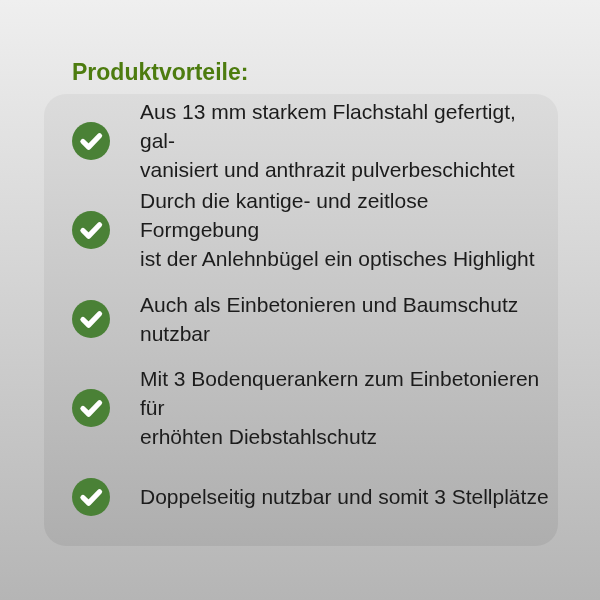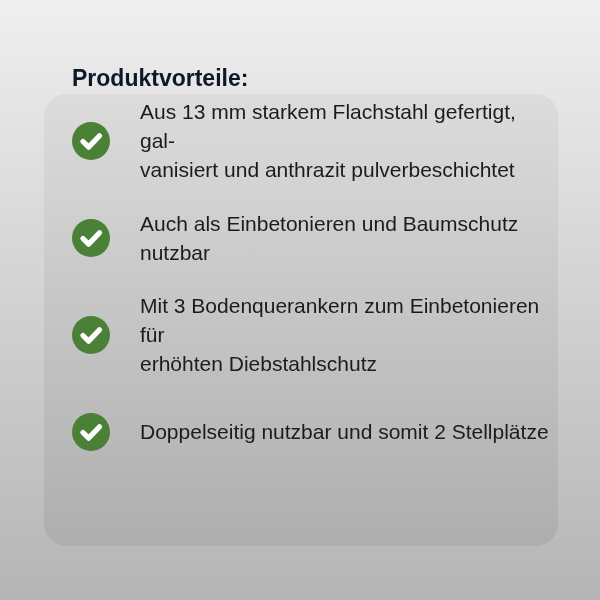--- a/index.html
+++ b/index.html
@@ -15,38 +15,37 @@
     position: relative;
     width: 600px;
     height: 600px;
     overflow: hidden;
     background: linear-gradient(180deg, var(--page-top) 0%, var(--page-bottom) 100%);
     font-family: "Liberation Sans", sans-serif;
   }
   .page-title {
     position: absolute;
     left: 72px;
-    top: 50px;
+    top: 44px;
     font-size: 23px;
     font-weight: bold;
-    color: #0f172a;
+    color: #4d7c0f;
   }
   .benefits-card {
     position: absolute;
     left: 44px;
     top: 94px;
     width: 514px;
     height: 452px;
     box-sizing: border-box;
     border-radius: 22px;
     background: linear-gradient(180deg, var(--card-top) 0%, var(--card-bottom) 100%);
     padding: 2px 0;
     display: flex;
     flex-direction: column;
-    gap: 8px;
   }
   .benefit-row {
     display: flex;
     align-items: center;
     min-height: 89px;
     box-sizing: border-box;
     padding-left: 28px;
     padding-right: 8px;
   }
   .check-icon {
@@ -71,20 +70,28 @@
 
   <div class="benefit-row">
     <svg class="check-icon" viewBox="0 0 40 40" aria-hidden="true">
       <circle cx="20" cy="20" r="20" fill="var(--check-green)"></circle>
       <path d="M11.5 20.5 L17.5 26.5 L29 14.5" fill="none" stroke="#ffffff" stroke-width="5.5" stroke-linecap="round" stroke-linejoin="round"></path>
     </svg>
     <div class="benefit-text">Aus 13 mm starkem Flachstahl gefertigt, gal-
 vanisiert und anthrazit pulverbeschichtet</div>
   </div>
 
+  <div class="benefit-row">
+    <svg class="check-icon" viewBox="0 0 40 40" aria-hidden="true">
+      <circle cx="20" cy="20" r="20" fill="var(--check-green)"></circle>
+      <path d="M11.5 20.5 L17.5 26.5 L29 14.5" fill="none" stroke="#ffffff" stroke-width="5.5" stroke-linecap="round" stroke-linejoin="round"></path>
+    </svg>
+    <div class="benefit-text">Durch die kantige- und zeitlose Formgebung
+ist der Anlehnbügel ein optisches Highlight</div>
+  </div>
 
   <div class="benefit-row">
     <svg class="check-icon" viewBox="0 0 40 40" aria-hidden="true">
       <circle cx="20" cy="20" r="20" fill="var(--check-green)"></circle>
       <path d="M11.5 20.5 L17.5 26.5 L29 14.5" fill="none" stroke="#ffffff" stroke-width="5.5" stroke-linecap="round" stroke-linejoin="round"></path>
     </svg>
     <div class="benefit-text">Auch als Einbetonieren und Baumschutz
 nutzbar</div>
   </div>
 
@@ -95,16 +102,16 @@
     </svg>
     <div class="benefit-text">Mit 3 Bodenquerankern zum Einbetonieren für
 erhöhten Diebstahlschutz</div>
   </div>
 
   <div class="benefit-row">
     <svg class="check-icon" viewBox="0 0 40 40" aria-hidden="true">
       <circle cx="20" cy="20" r="20" fill="var(--check-green)"></circle>
       <path d="M11.5 20.5 L17.5 26.5 L29 14.5" fill="none" stroke="#ffffff" stroke-width="5.5" stroke-linecap="round" stroke-linejoin="round"></path>
     </svg>
-    <div class="benefit-text">Doppelseitig nutzbar und somit 2 Stellplätze</div>
+    <div class="benefit-text">Doppelseitig nutzbar und somit 3 Stellplätze</div>
   </div>
 
 </div>
 
 </body></html>

